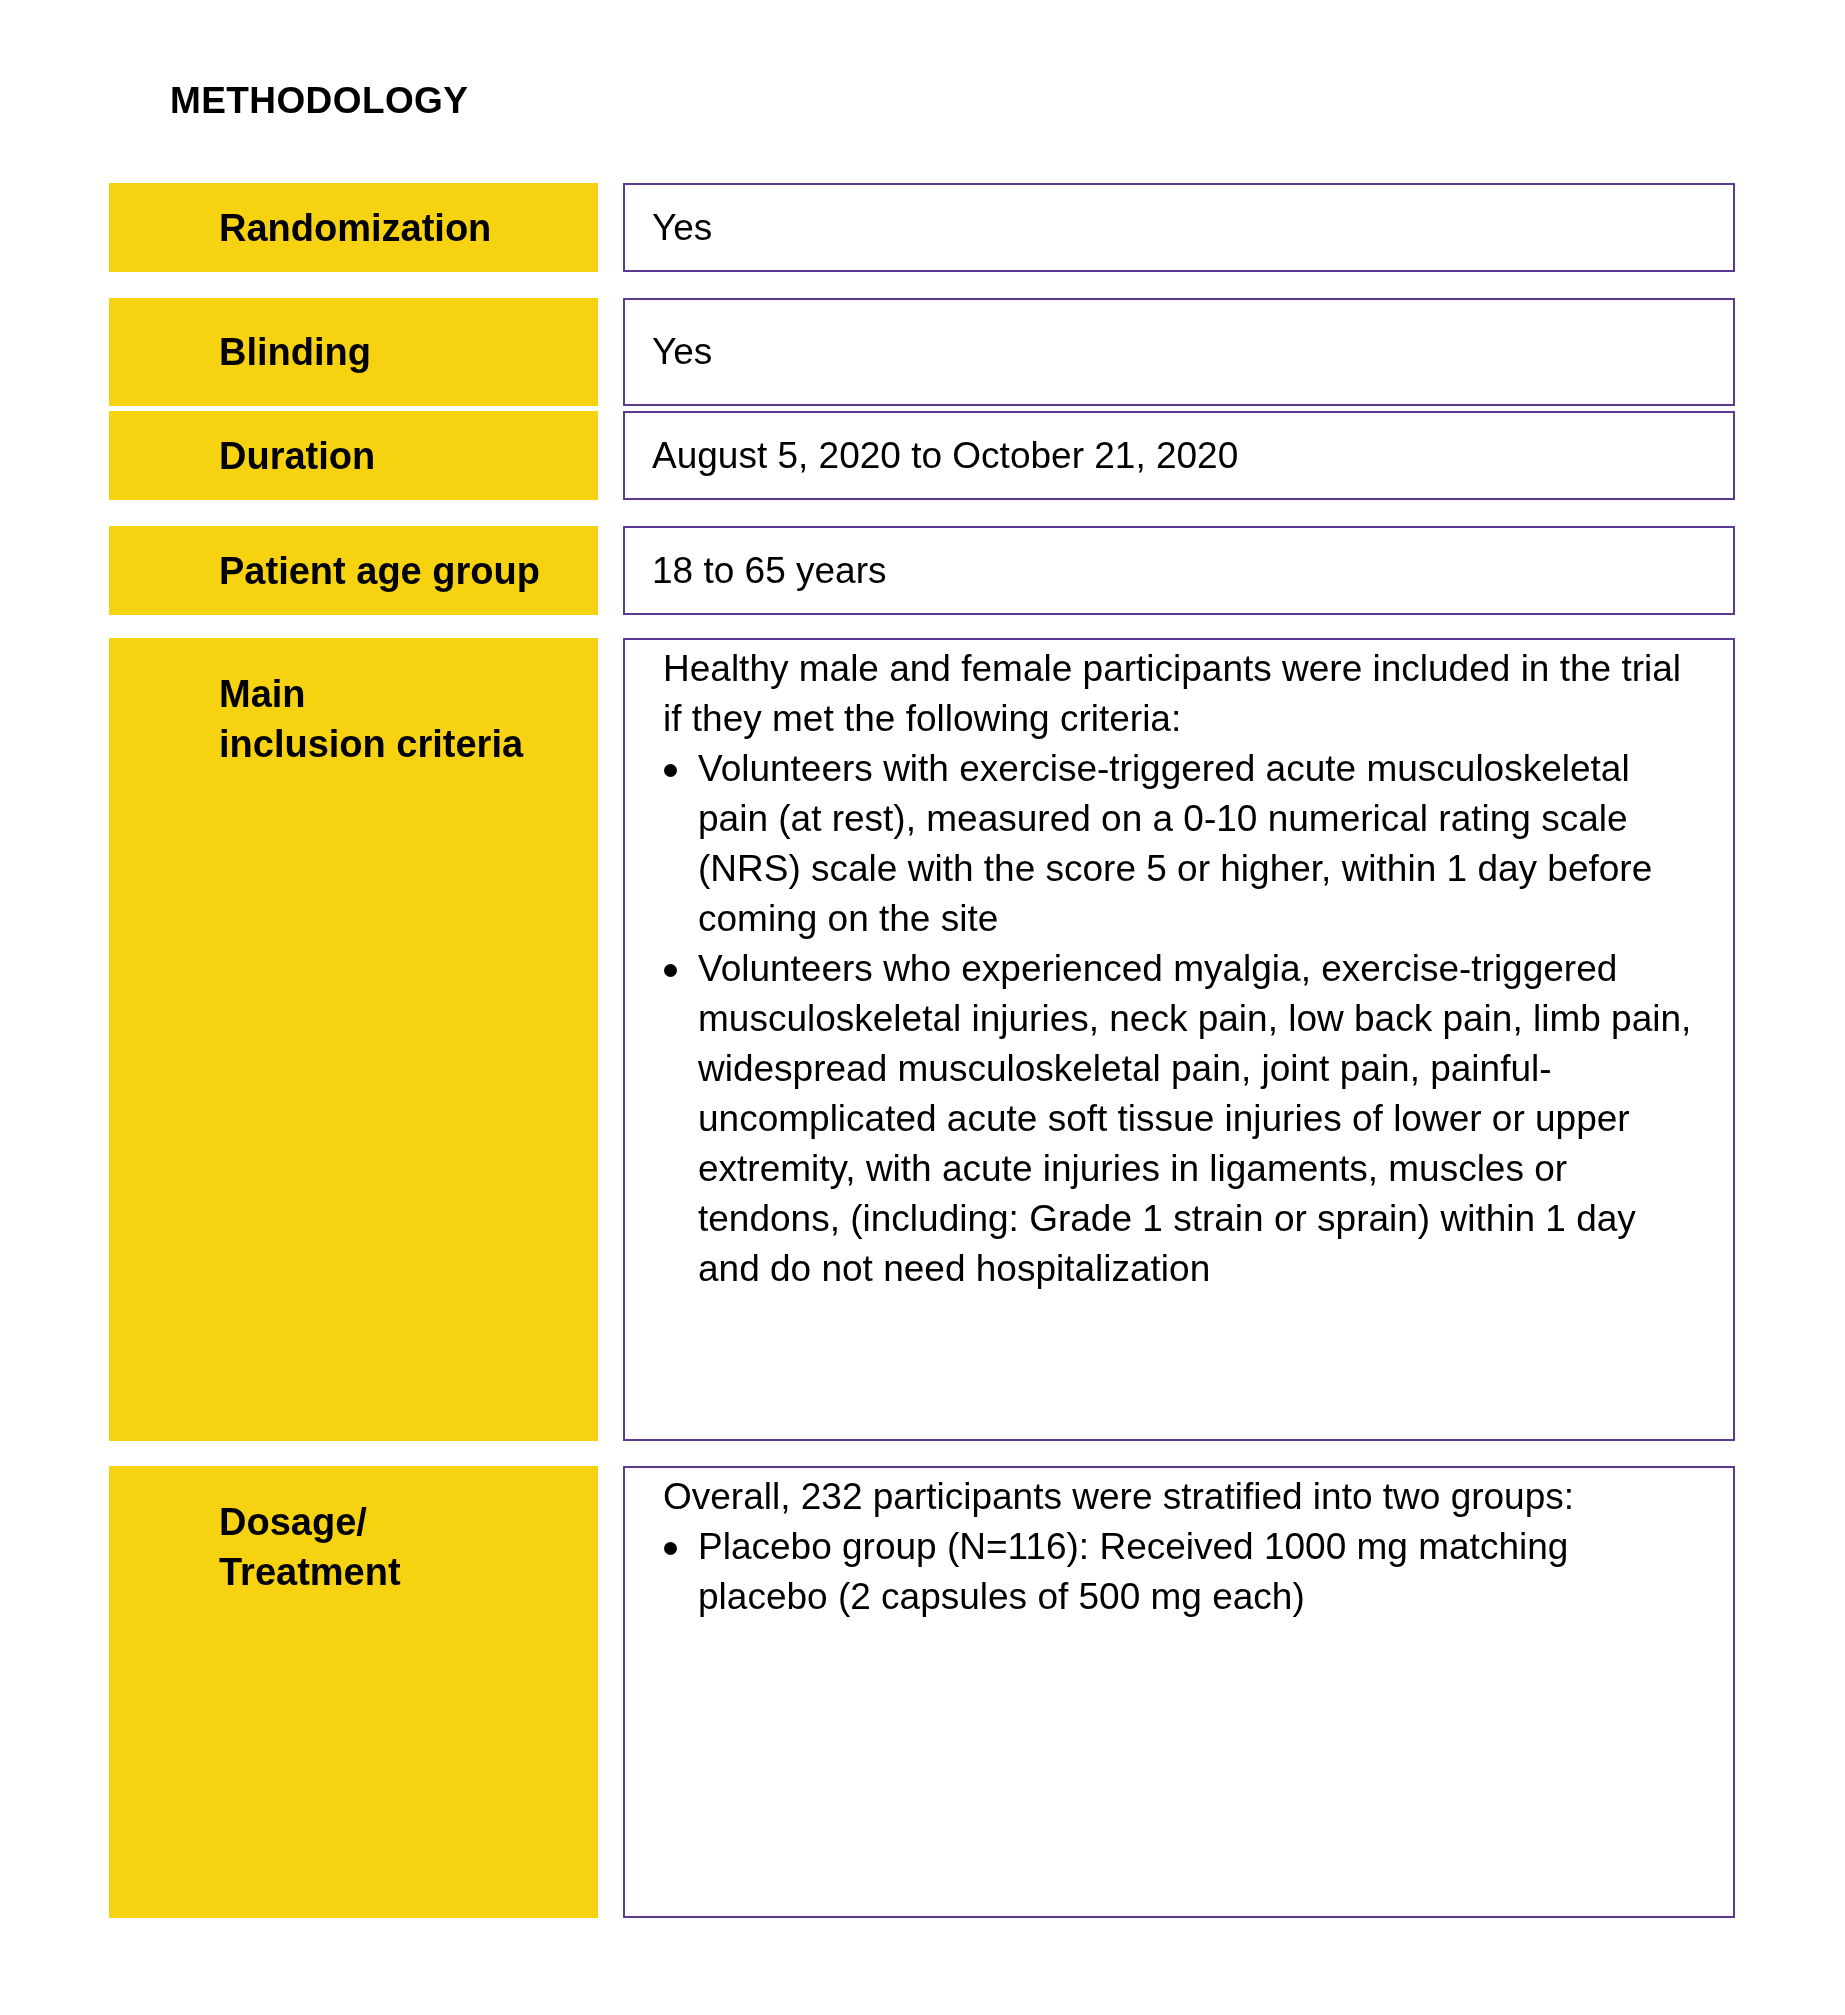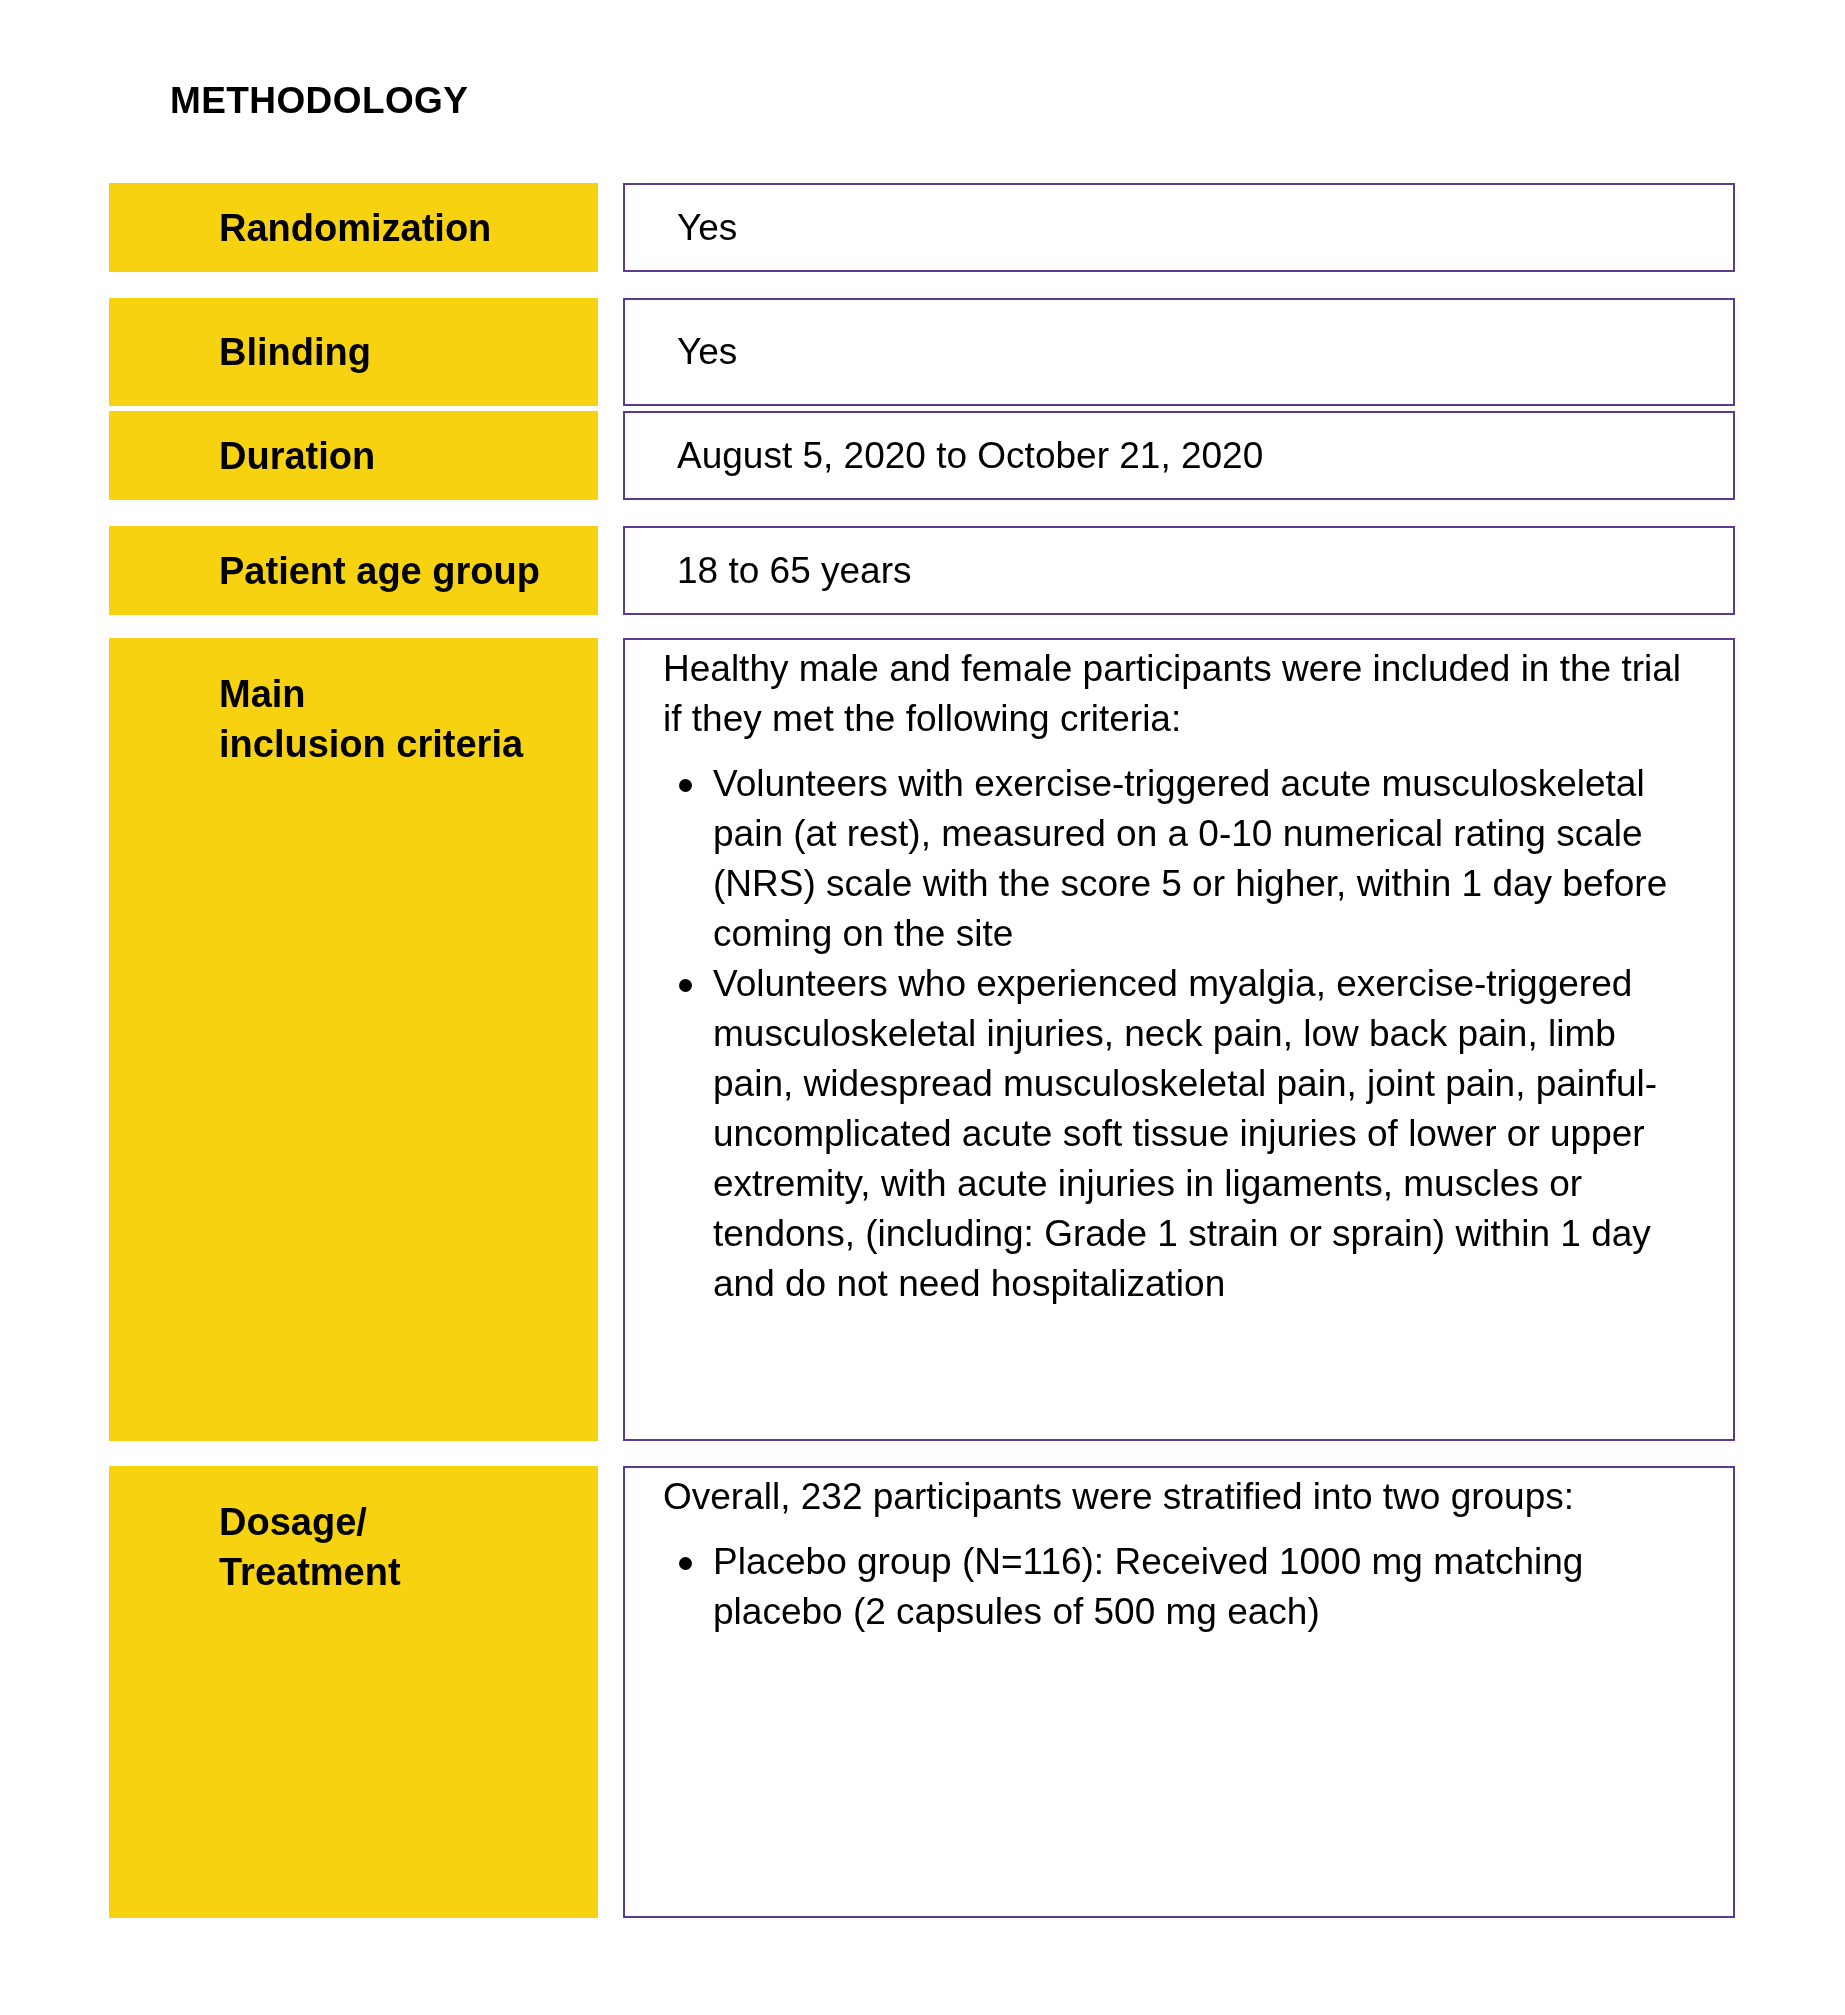--- a/index.html
+++ b/index.html
@@ -7,24 +7,24 @@
          font-family:"Liberation Sans", sans-serif; color:#000; }
   .title { position:absolute; left:170px; top:80px; font-size:37px; font-weight:bold; letter-spacing:0.4px; }
   .row { position:absolute; left:109px; width:1627px; }
   .label { position:absolute; left:0; top:0; width:489px; height:100%; background:#F6D210; box-sizing:border-box; padding-left:62px; }
   .label span { display:block; font-weight:bold; font-size:38px; line-height:50px;margin-left:48px; }
   .value { position:absolute; left:514px; top:0; width:1112px; height:100%; box-sizing:border-box;
            border:2.9px solid #5B3A8F; background:#fff; padding-left:38px; padding-right:29px; }
   .value .txt { font-size:37px; line-height:50px; }
   .single .label span, .single .value .txt { position:absolute; top:50%; transform:translateY(-50%); }
   .single .label span { left:62px; }
-  .single .value .txt { left:52px; }
+  .single .value .txt { left:27px; }
   .multi .label { padding-top:31px; }
   .multi .value { padding-top:4px; }
-  ul.bullets { list-style:none; margin:15px; padding:0; }
+  ul.bullets { list-style:none; margin:0; padding:0; }
   ul.bullets li { position:relative; padding-left:35px; font-size:37px; line-height:50px; }
   ul.bullets li::before { content:""; position:absolute; left:1.4px; top:20px; width:13px; height:13px; border-radius:50%; background:#000; }
 </style>
 </head>
 <body>
 
 <div class="title">METHODOLOGY</div>
 
 <div class="row single" style="top:183px;height:89px;">
   <div class="label">

